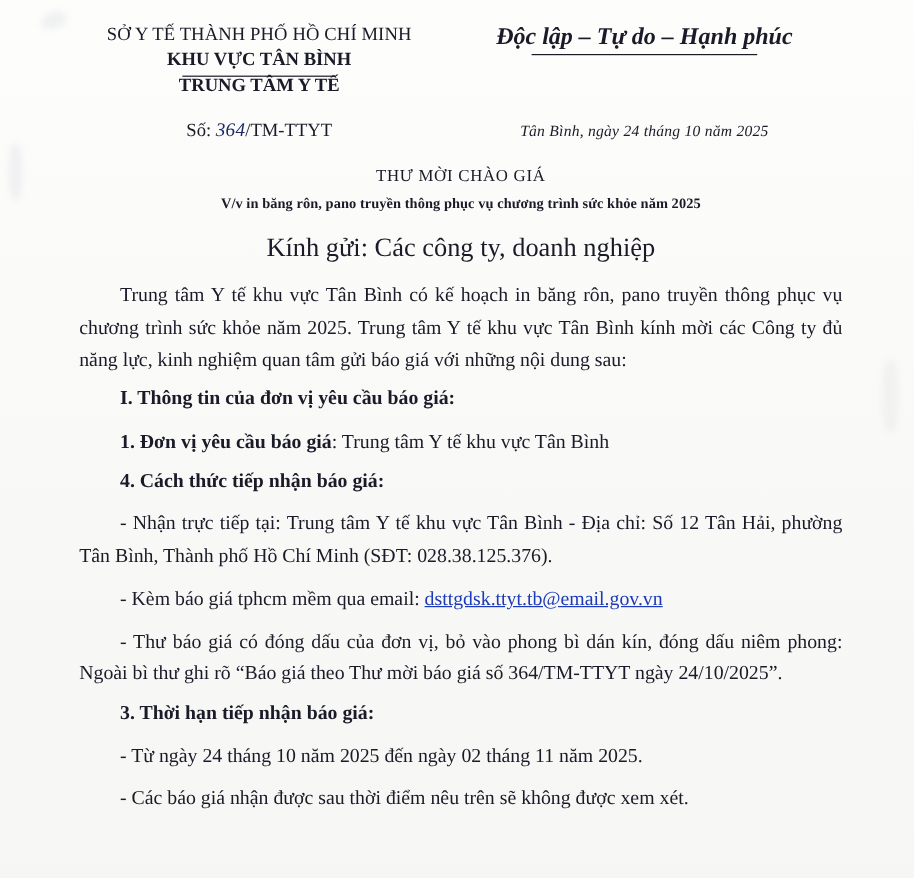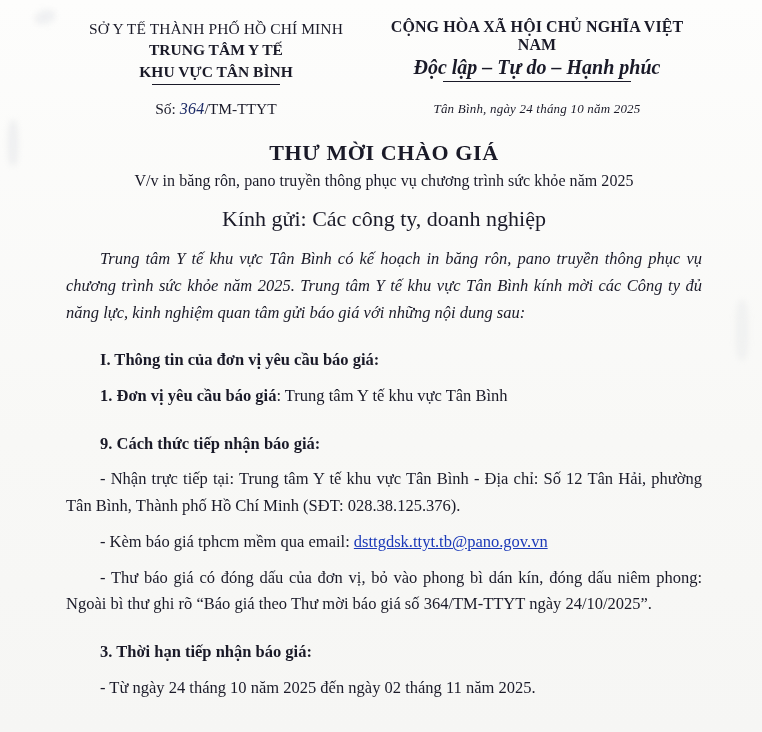--- a/index.html
+++ b/index.html
@@ -118,49 +118,48 @@
     font-style: italic;
     font-size: 13px;
     letter-spacing: 0.2px;
   }
 
   .title-block {
     text-align: center;
     margin-top: 22px;
   }
   .doc-title {
-    font-weight: bold;
-    font-size: 22px;
+    font-weight: normal;
+    font-size: 14px;
     letter-spacing: 0.6px;
   }
   .doc-subtitle {
-    font-weight: normal;
-    font-size: 16px;
+    font-weight: bold;
+    font-size: 12px;
     margin-top: 6px;
     letter-spacing: 0.05px;
   }
   .recipient {
     text-align: center;
     font-size: 22px;
     margin-top: 16px;
   }
 
   .body {
     margin-top: 14px;
     font-size: 16.5px;
     line-height: 1.62;
     text-align: justify;
   }
   .para {
     text-indent: 34px;
     margin-bottom: 2px;
-    font-style: italic;
   }
   .sec {
-    margin-top: 21px;
+    margin-top: 6px;
     text-indent: 34px;
     font-weight: bold;
   }
   .sec-inline {
     margin-top: 9px;
     text-indent: 34px;
   }
   .sec-inline b { font-weight: bold; }
   .bullet {
     margin-top: 9px;
@@ -175,25 +174,24 @@
 <body>
 
 <div class="page">
   <div class="blotch b1"></div>
   <div class="blotch b2"></div>
   <div class="blotch b3"></div>
 
   <div class="header">
     <div class="hdr-left">
       <div class="org-line">SỞ Y TẾ THÀNH PHỐ HỒ CHÍ MINH</div>
+      <div class="org-bold sub-underline">KHU VỰC TÂN BÌNH</div>
       <div class="org-bold">TRUNG TÂM Y TẾ</div>
-      <div class="org-bold sub-underline">KHU VỰC TÂN BÌNH</div>
     </div>
     <div class="hdr-right">
-      <div class="national">CỘNG HÒA XÃ HỘI CHỦ NGHĨA VIỆT NAM</div>
       <div class="motto">Độc lập – Tự do – Hạnh phúc</div>
     </div>
   </div>
 
   <div class="ref-row">
     <div class="ref-left">
       <span>Số:</span>
       <span class="ref-num">364</span><span>/TM-TTYT</span>
     </div>
     <div class="ref-right">Tân Bình, ngày  24  tháng  10   năm 2025</div>
@@ -208,28 +206,29 @@
 
   <div class="body">
     <div class="para">Trung tâm Y tế khu vực Tân Bình có kế hoạch in băng rôn, pano truyền thông phục vụ chương trình sức khỏe năm 2025. Trung tâm Y tế khu vực Tân Bình kính mời các Công ty đủ năng lực, kinh nghiệm quan tâm gửi báo giá với những nội dung sau:</div>
 
     <div class="sec">I. Thông tin của đơn vị yêu cầu báo giá:</div>
 
     <div class="sec-inline">
       <b>1. Đơn vị yêu cầu báo giá</b><span>: Trung tâm Y tế khu vực Tân Bình</span>
     </div>
 
-    <div class="sec">9. Cách thức tiếp nhận báo giá:</div>
+    <div class="sec">4. Cách thức tiếp nhận báo giá:</div>
 
     <div class="bullet">- Nhận trực tiếp tại: Trung tâm Y tế khu vực Tân Bình - Địa chỉ: Số 12 Tân Hải, phường Tân Bình, Thành phố Hồ Chí Minh (SĐT: 028.38.125.376).</div>
 
     <div class="bullet">
-      <span>- Kèm báo giá tphcm mềm qua email: </span><span class="email-link">dsttgdsk.ttyt.tb@pano.gov.vn</span>
+      <span>- Kèm báo giá tphcm mềm qua email: </span><span class="email-link">dsttgdsk.ttyt.tb@email.gov.vn</span>
     </div>
 
     <div class="bullet">- Thư báo giá có đóng dấu của đơn vị, bỏ vào phong bì dán kín, đóng dấu niêm phong: Ngoài bì thư ghi rõ “Báo giá theo Thư mời báo giá số 364/TM-TTYT ngày 24/10/2025”.</div>
 
     <div class="sec">3. Thời hạn tiếp nhận báo giá:</div>
     <div class="bullet">- Từ ngày 24 tháng 10 năm 2025 đến ngày 02 tháng 11 năm 2025.</div>
+    <div class="bullet">- Các báo giá nhận được sau thời điểm nêu trên sẽ không được xem xét.</div>
 
 
   </div>
 </div>
 
 </body></html>

